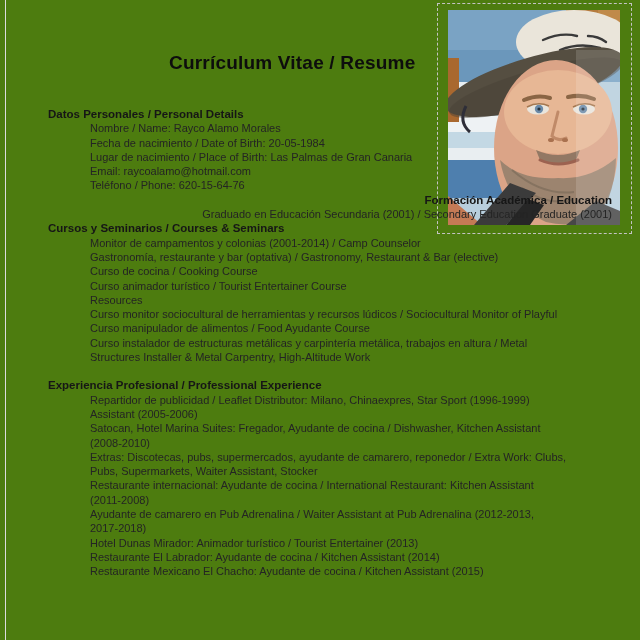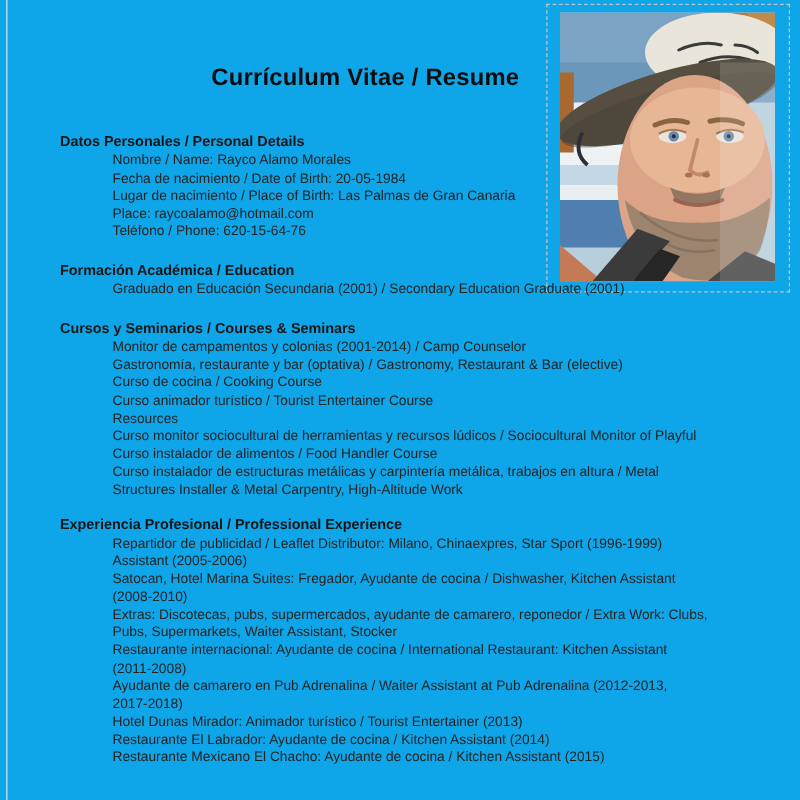--- a/index.html
+++ b/index.html
@@ -1,38 +1,38 @@
 <!DOCTYPE html>
 <html><head>
 <meta charset="utf-8">
 <style>
   html,body{margin:0;padding:0;background:#ffffff;}
   .page{
-    position:relative;width:640px;height:640px;background:#0ea5e9;overflow:hidden;
+    position:relative;width:640px;height:640px;background:#4d7c0f;overflow:hidden;
     font-family:"Liberation Sans", sans-serif;color:#1f1f1f;
   }
   .page-edge-line{position:absolute;left:5px;top:0;width:1px;height:640px;background:#dcdcdc;}
   .title{
     position:absolute;left:169px;top:52px;margin:0;z-index:2;
     font-size:19px;font-weight:bold;letter-spacing:.2px;color:#0d0d0d;white-space:nowrap;
   }
   .photo-frame{
     position:absolute;left:437px;top:3px;width:193px;height:229px;
     border:1px dashed #c3c3c3;z-index:0;background:transparent;
   }
   .photo{
     position:absolute;left:10px;top:6px;width:172px;height:215px;overflow:hidden;background:#9db8cc;
   }
   .photo svg{display:block;width:100%;height:100%;}
   .content{position:absolute;left:48px;top:107px;width:564px;z-index:1;}
   .cv-section{margin:0 0 0 0;}
   .cv-section h2{margin:0;font-size:11.5px;font-weight:bold;line-height:14.3px;color:#161616;}
   .cv-line{font-size:11px;line-height:14.3px;color:#242424;padding-left:42px;}
-  .cv-section.s1{margin-bottom:17px;}
-  .cv-section.s2{margin-bottom:18px;}
+  .cv-section.s1{margin-bottom:0;}
+  .cv-section.s2{margin-bottom:0;text-align:right;}
   .cv-section.s3{margin-bottom:14px;}
 </style>
 </head>
 <body>
 
 <div class="page">
 
   <div class="page-edge-line"></div>
 
   <h1 class="title">Currículum Vitae / Resume</h1>
@@ -105,42 +105,42 @@
   </div>
 
   <main class="content">
 
     <section class="cv-section s1">
       <h2>Datos Personales / Personal Details</h2>
       <div>
           <div class="cv-line">Nombre / Name: Rayco Alamo Morales</div>
           <div class="cv-line">Fecha de nacimiento / Date of Birth: 20-05-1984</div>
           <div class="cv-line">Lugar de nacimiento / Place of Birth: Las Palmas de Gran Canaria</div>
-          <div class="cv-line">Place: raycoalamo@hotmail.com</div>
+          <div class="cv-line">Email: raycoalamo@hotmail.com</div>
           <div class="cv-line">Teléfono / Phone: 620-15-64-76</div>
         </div>
     </section>
 
     <section class="cv-section s2">
       <h2>Formación Académica / Education</h2>
       <div>
           <div class="cv-line">Graduado en Educación Secundaria (2001) / Secondary Education Graduate (2001)</div>
         </div>
     </section>
 
     <section class="cv-section s3">
       <h2>Cursos y Seminarios / Courses &amp; Seminars</h2>
       <div>
           <div class="cv-line">Monitor de campamentos y colonias (2001-2014) / Camp Counselor</div>
           <div class="cv-line">Gastronomía, restaurante y bar (optativa) / Gastronomy, Restaurant &amp; Bar (elective)</div>
           <div class="cv-line">Curso de cocina / Cooking Course</div>
           <div class="cv-line">Curso animador turístico / Tourist Entertainer Course</div>
           <div class="cv-line">Resources</div>
           <div class="cv-line">Curso monitor sociocultural de herramientas y recursos lúdicos / Sociocultural Monitor of Playful</div>
-          <div class="cv-line">Curso instalador de alimentos / Food Handler Course</div>
+          <div class="cv-line">Curso manipulador de alimentos / Food Ayudante Course</div>
           <div class="cv-line">Curso instalador de estructuras metálicas y carpintería metálica, trabajos en altura / Metal</div>
           <div class="cv-line">Structures Installer &amp; Metal Carpentry, High-Altitude Work</div>
         </div>
     </section>
 
     <section class="cv-section s4">
       <h2>Experiencia Profesional / Professional Experience</h2>
       <div>
           <div class="cv-line">Repartidor de publicidad / Leaflet Distributor: Milano, Chinaexpres, Star Sport (1996-1999)</div>
           <div class="cv-line">Assistant (2005-2006)</div>

